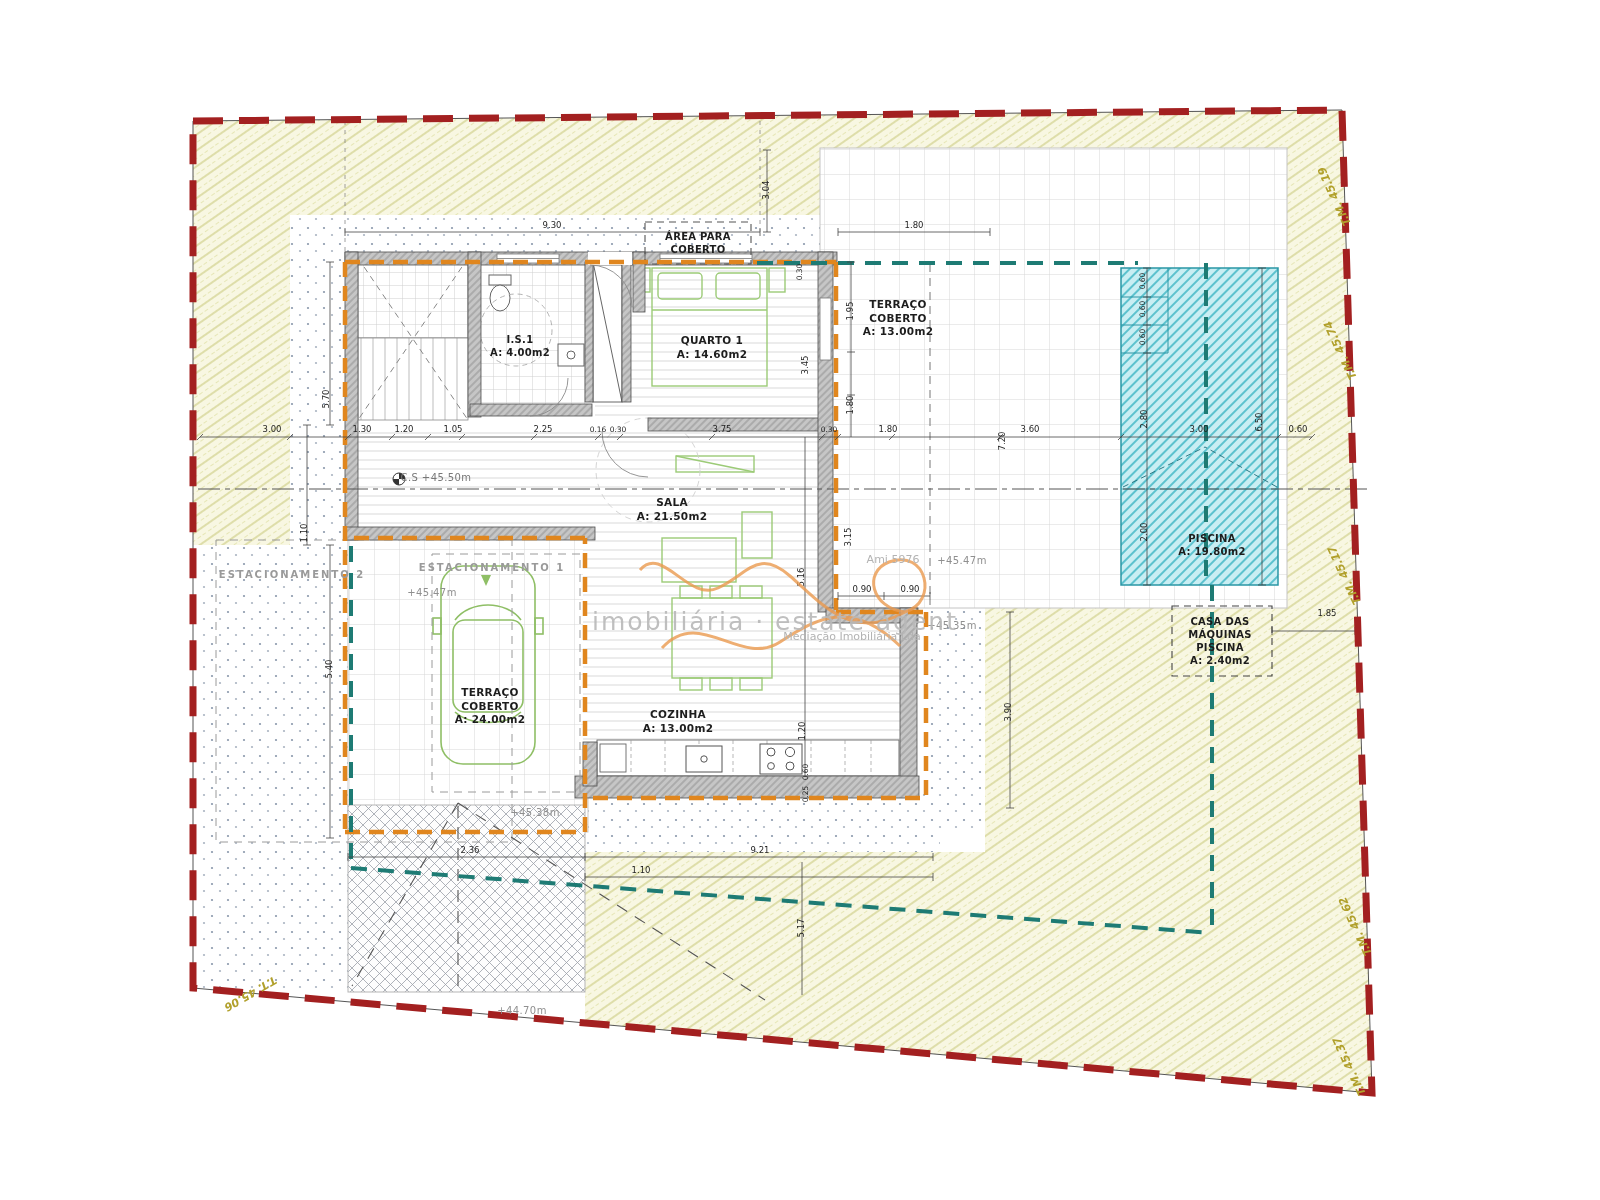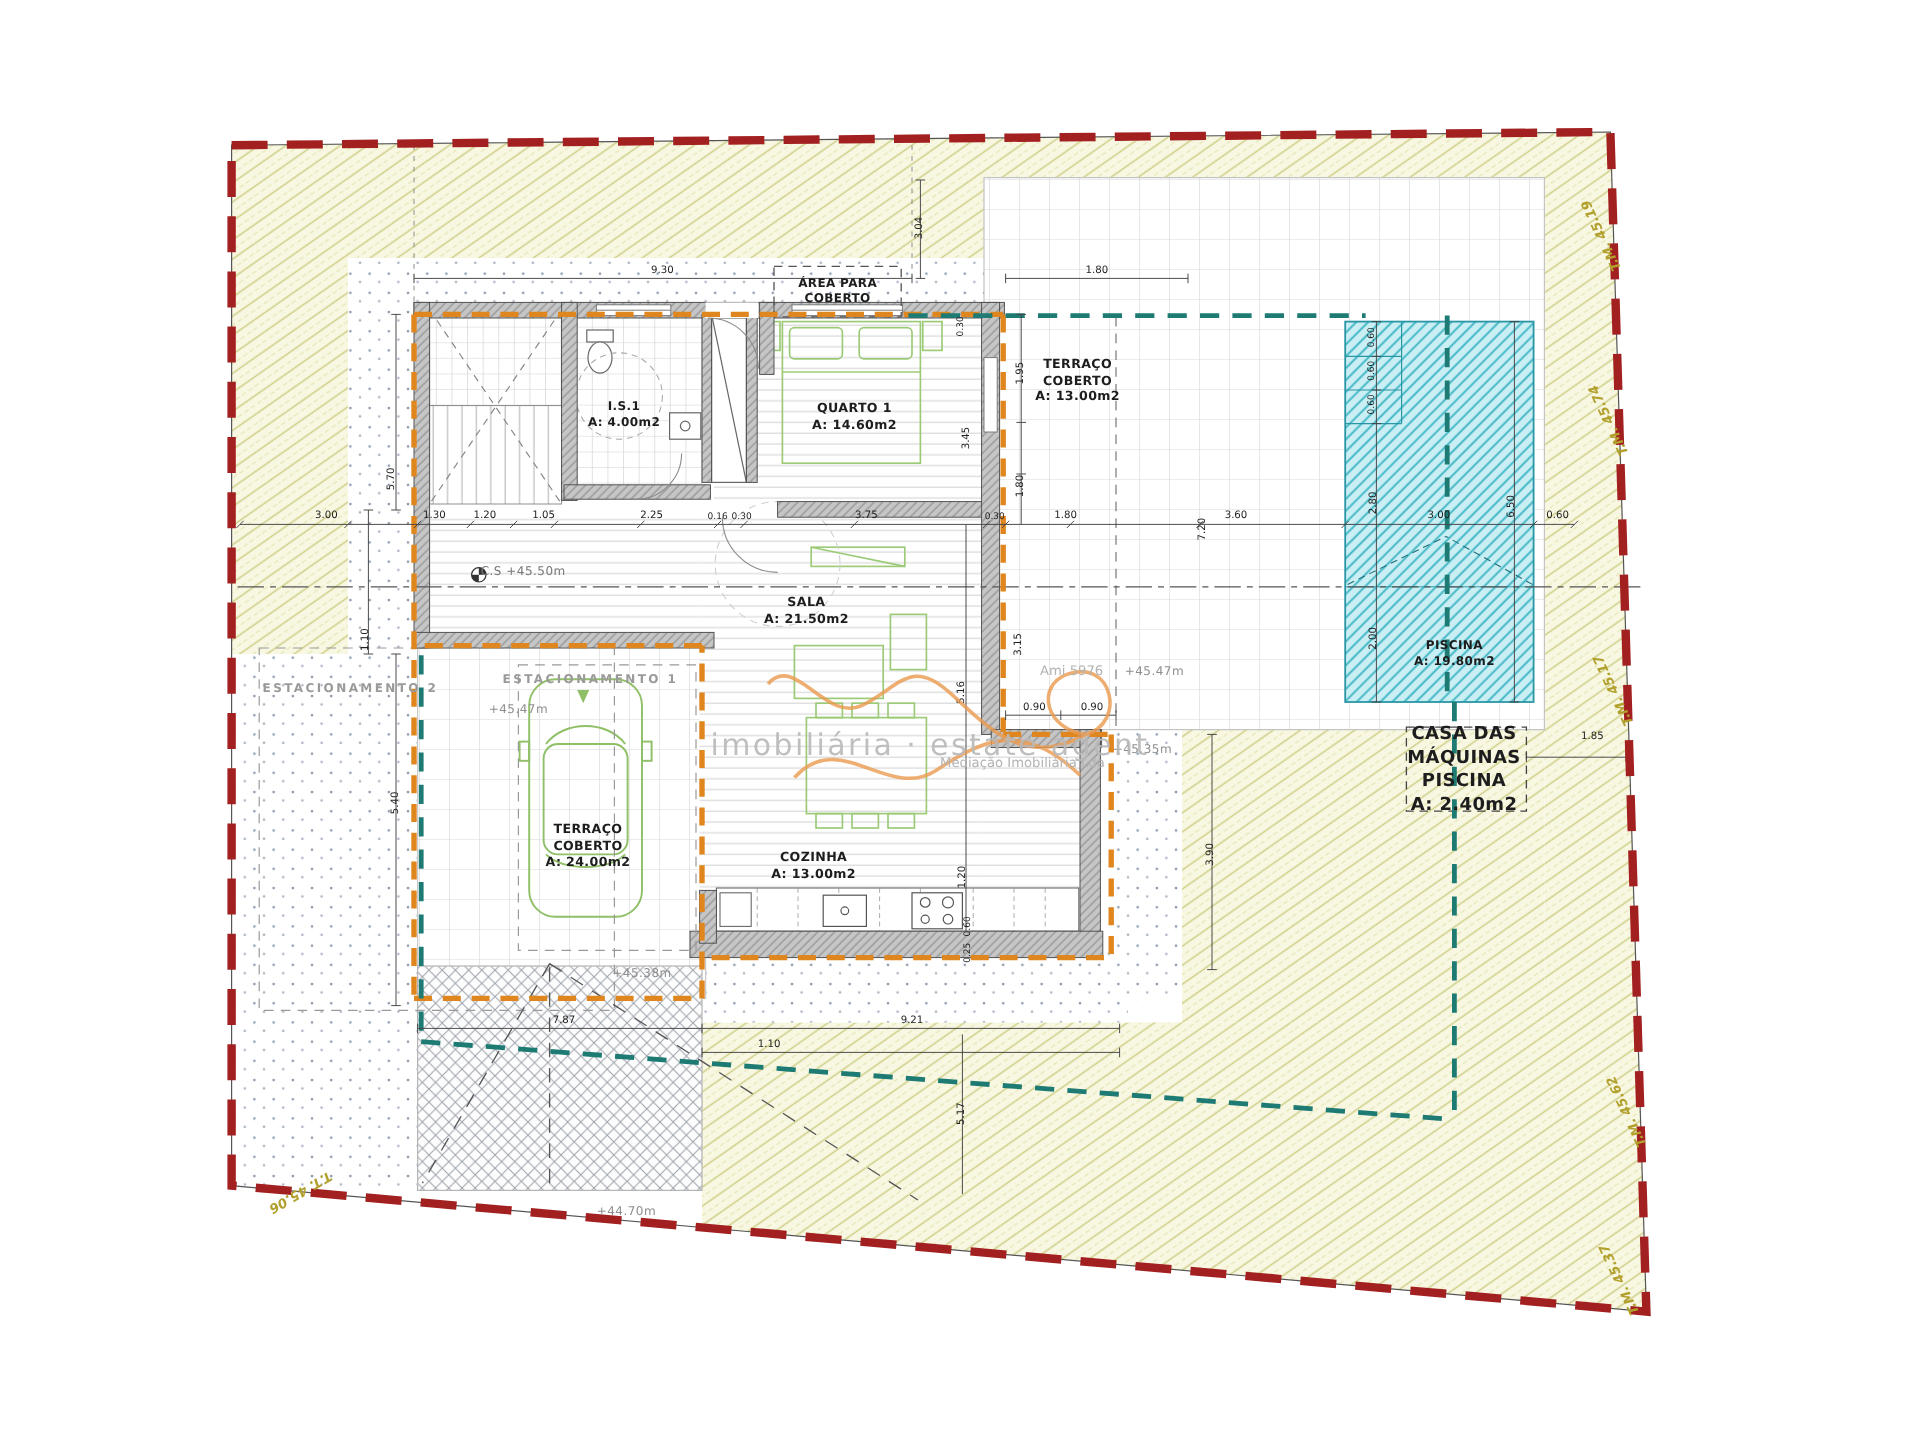--- a/index.html
+++ b/index.html
@@ -295,21 +295,21 @@
       <div class="lbl room" style="left: 492px; top: 567px; transform: translate(-50%, -50%); font-size: 10px; color: rgb(154, 154, 154); letter-spacing: 2px; text-align: right;">
         <div>ESTACIONAMENTO 1</div>
       </div>
       <div class="lbl room" style="left: 292px; top: 574px; transform: translate(-50%, -50%); font-size: 10px; color: rgb(154, 154, 154); letter-spacing: 2px;">
         <div>ESTACIONAMENTO 2</div>
       </div>
       <div class="lbl room" style="left: 1212px; top: 545px; transform: translate(-50%, -50%); font-size: 10px;">
         <div>PISCINA</div>
         <div>A: 19.80m2</div>
       </div>
-      <div class="lbl room" style="left: 1220px; top: 641px; transform: translate(-50%, -50%); font-size: 15px;">
+      <div class="lbl room" style="left: 1220px; top: 641px; transform: translate(-50%, -50%); font-size: 10px;">
         <div>CASA DAS</div>
         <div>MÁQUINAS</div>
         <div>PISCINA</div>
         <div>A: 2.40m2</div>
       </div>
       <div class="lbl dim" style="left: 552px; top: 226px; transform: translate(-50%, -50%);">
         <div>9.30</div>
       </div>
       <div class="lbl dim" style="left: 914px; top: 226px; transform: translate(-50%, -50%);">
         <div>1.80</div>
@@ -419,21 +419,21 @@
       <div class="lbl dim" style="left: 1145px; top: 419px; transform: translate(-50%, -50%) rotate(-90deg);">
         <div>2.80</div>
       </div>
       <div class="lbl dim" style="left: 1145px; top: 532px; transform: translate(-50%, -50%) rotate(-90deg);">
         <div>2.00</div>
       </div>
       <div class="lbl dim" style="left: 1260px; top: 422px; transform: translate(-50%, -50%) rotate(-90deg);">
         <div>6.50</div>
       </div>
       <div class="lbl dim" style="left: 470px; top: 851px; transform: translate(-50%, -50%);">
-        <div>7.87</div>
+        <div>2.36</div>
       </div>
       <div class="lbl dim" style="left: 760px; top: 851px; transform: translate(-50%, -50%);">
         <div>9.21</div>
       </div>
       <div class="lbl dim" style="left: 641px; top: 871px; transform: translate(-50%, -50%);">
         <div>1.10</div>
       </div>
       <div class="lbl dim" style="left: 802px; top: 928px; transform: translate(-50%, -50%) rotate(-90deg);">
         <div>5.17</div>
       </div>

